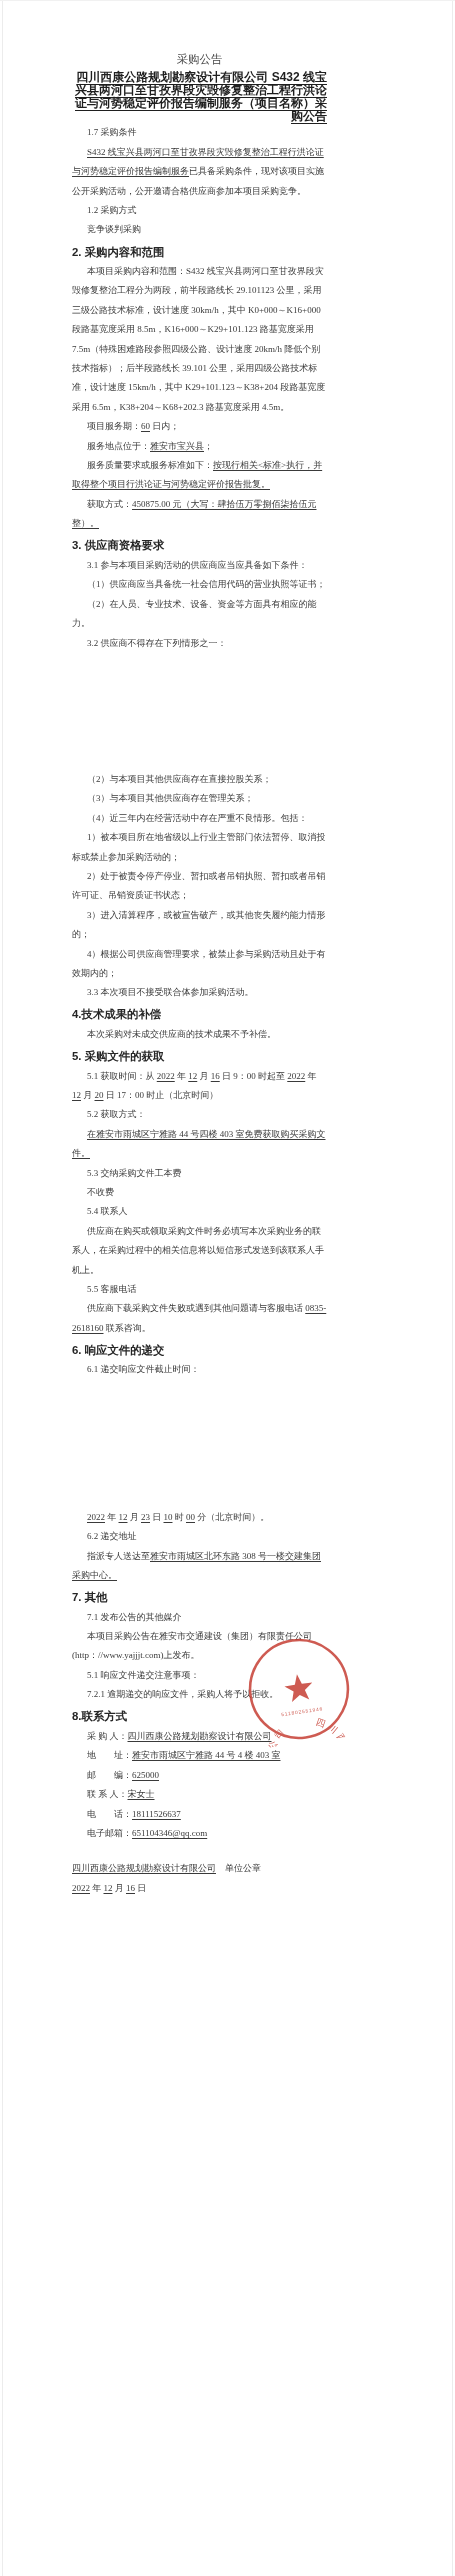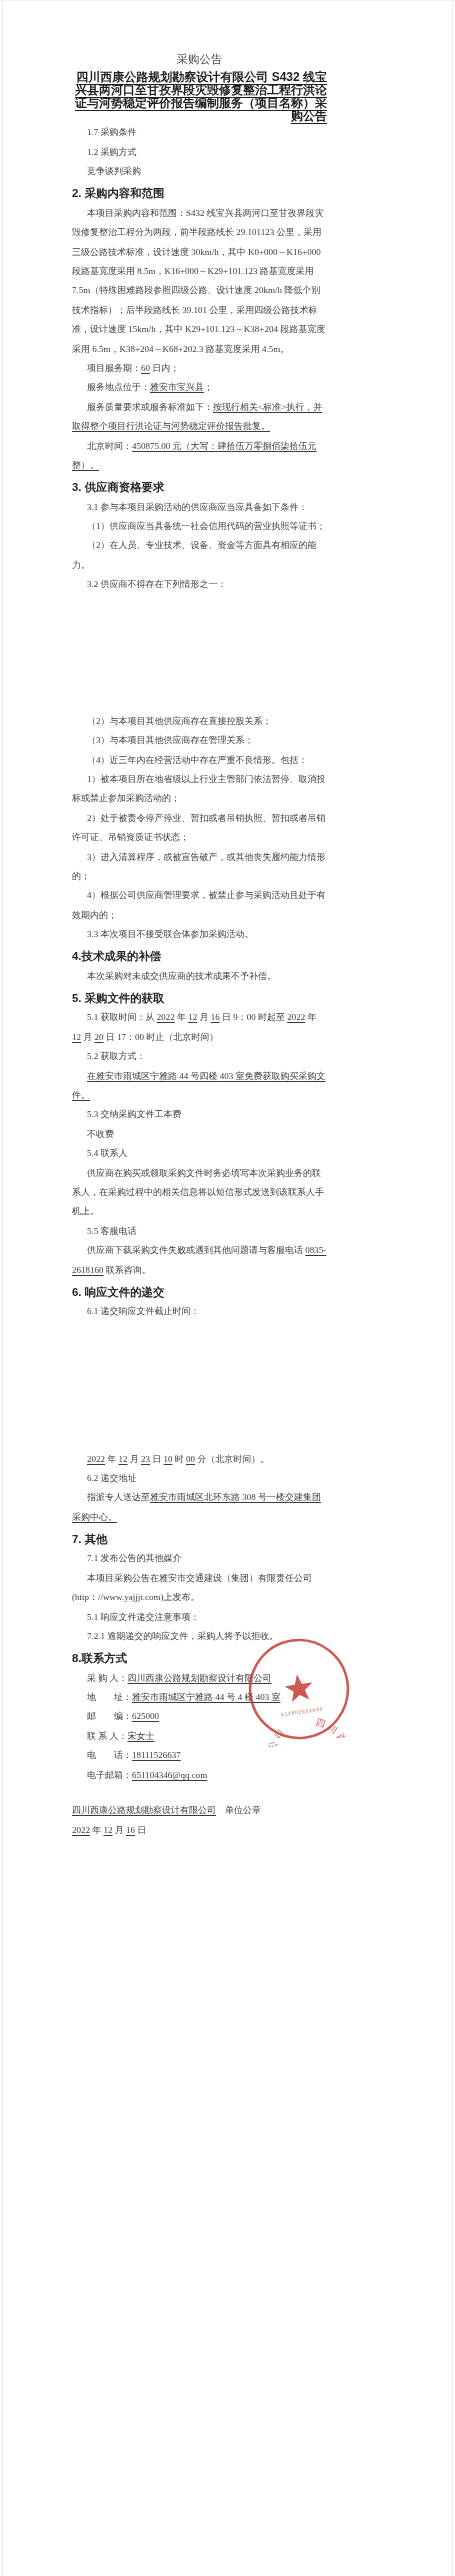--- a/index.html
+++ b/index.html
@@ -36,28 +36,29 @@
 
 <div class="scan-edge left"></div>
 <div class="scan-edge right"></div>
 <div class="scan-edge-top"></div>
 
 <div class="content">
   <div class="doc-title">采购公告</div>
   <div class="doc-subtitle">四川西康公路规划勘察设计有限公司 S432 线宝兴县两河口至甘孜界段灾毁修复整治工程行洪论证与河势稳定评价报告编制服务（项目名称）采购公告</div>
   <div>
       <div class="sub">1.7 采购条件</div>
+      <div class="para"><span class="u">S432 线宝兴县两河口至甘孜界段灾毁修复整治工程行洪论证与河势稳定评价报告编制服务</span><span>已具备采购条件，现对该项目实施公开采购活动，公开邀请合格供应商参加本项目采购竞争。</span></div>
       <div class="sub">1.2 采购方式</div>
       <div class="sub">竞争谈判采购</div>
       <div class="h2">2. 采购内容和范围</div>
       <div class="para">本项目采购内容和范围：S432 线宝兴县两河口至甘孜界段灾毁修复整治工程分为两段，前半段路线长 29.101123 公里，采用三级公路技术标准，设计速度 30km/h，其中 K0+000～K16+000 段路基宽度采用 8.5m，K16+000～K29+101.123 路基宽度采用 7.5m（特殊困难路段参照四级公路、设计速度 20km/h 降低个别技术指标）；后半段路线长 39.101 公里，采用四级公路技术标准，设计速度 15km/h，其中 K29+101.123～K38+204 段路基宽度采用 6.5m，K38+204～K68+202.3 路基宽度采用 4.5m。</div>
       <div class="para"><span>项目服务期：</span><span class="u">60</span><span> 日内；</span></div>
       <div class="para"><span>服务地点位于：</span><span class="u">雅安市宝兴县</span><span>；</span></div>
       <div class="para"><span>服务质量要求或服务标准如下：</span><span class="u">按现行相关&lt;标准&gt;执行，并取得整个项目行洪论证与河势稳定评价报告批复。</span></div>
-      <div class="para"><span>北京时间：</span><span class="u">450875.00 元（大写：肆拾伍万零捌佰柒拾伍元整）。</span></div>
+      <div class="para"><span>获取方式：</span><span class="u">450875.00 元（大写：肆拾伍万零捌佰柒拾伍元整）。</span></div>
       <div class="h2">3.  供应商资格要求</div>
       <div class="sub">3.1 参与本项目采购活动的供应商应当应具备如下条件：</div>
       <div class="para">（1）供应商应当具备统一社会信用代码的营业执照等证书；</div>
       <div class="para">（2）在人员、专业技术、设备、资金等方面具有相应的能力。</div>
       <div class="sub">3.2 供应商不得存在下列情形之一：</div>
       <div class="gap" style="height: 117px;"></div>
       <div class="para">（2）与本项目其他供应商存在直接控股关系；</div>
       <div class="para">（3）与本项目其他供应商存在管理关系；</div>
       <div class="para">（4）近三年内在经营活动中存在严重不良情形。包括：</div>
       <div class="para">1）被本项目所在地省级以上行业主管部门依法暂停、取消投标或禁止参加采购活动的；</div>

